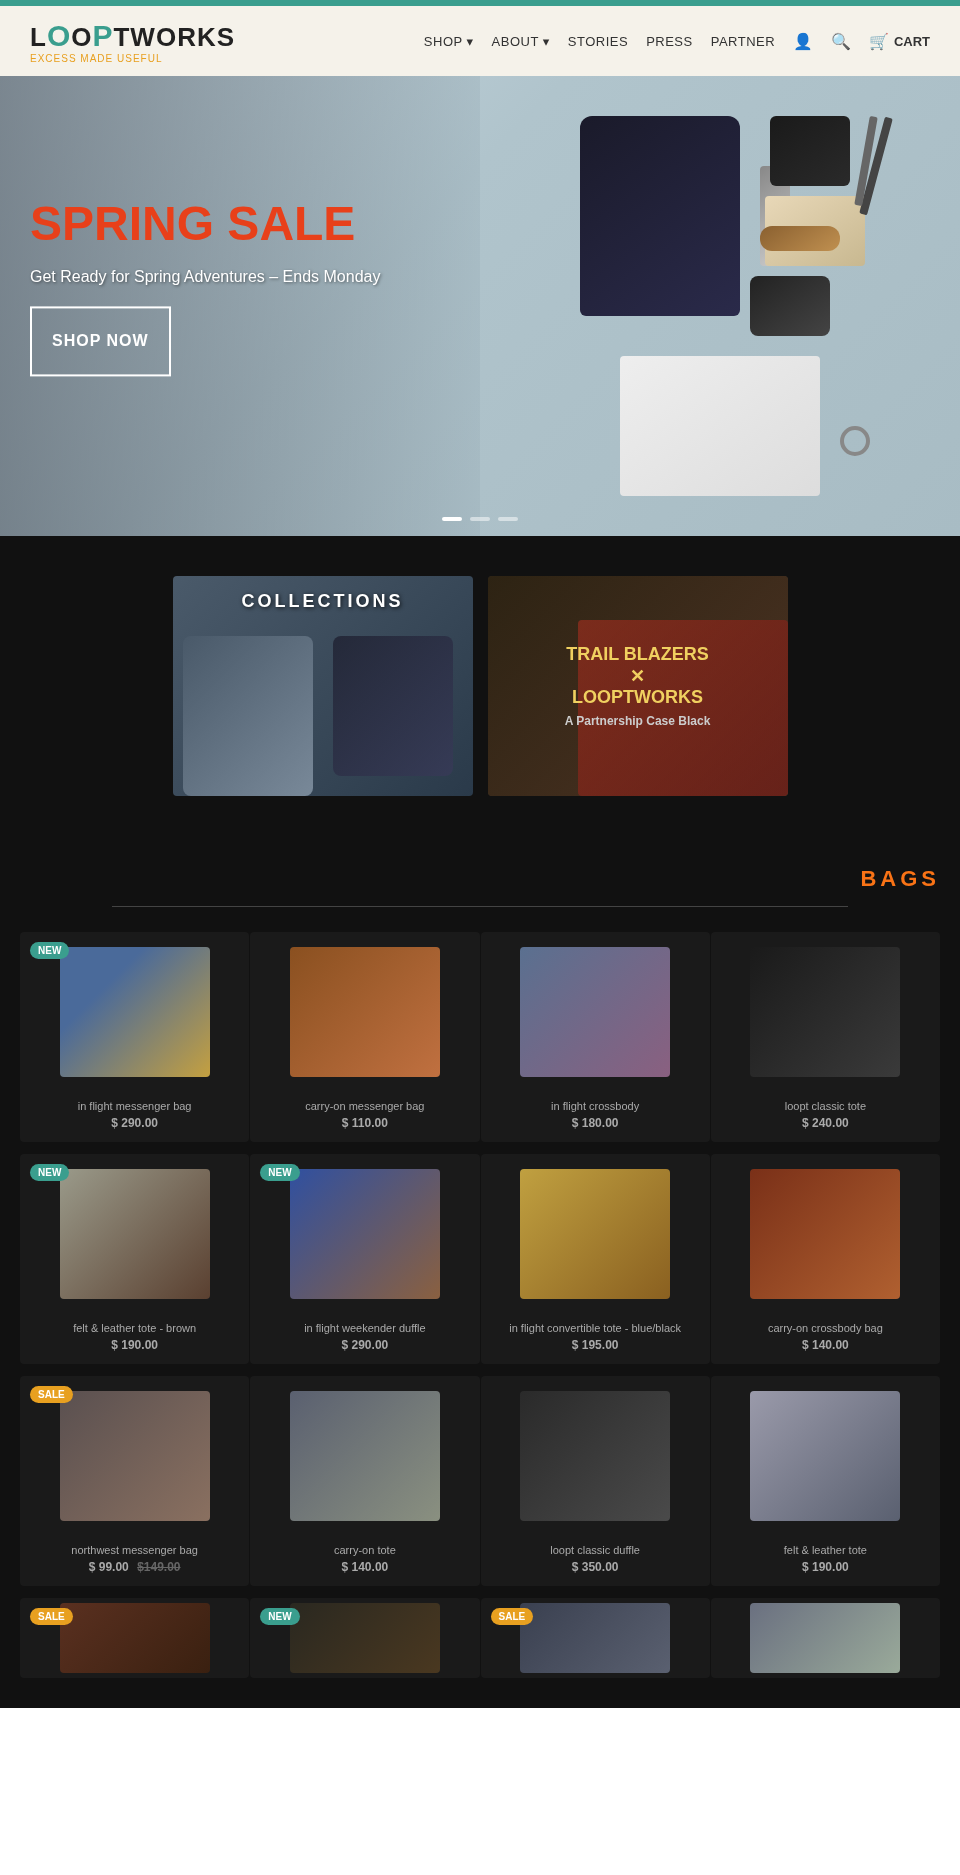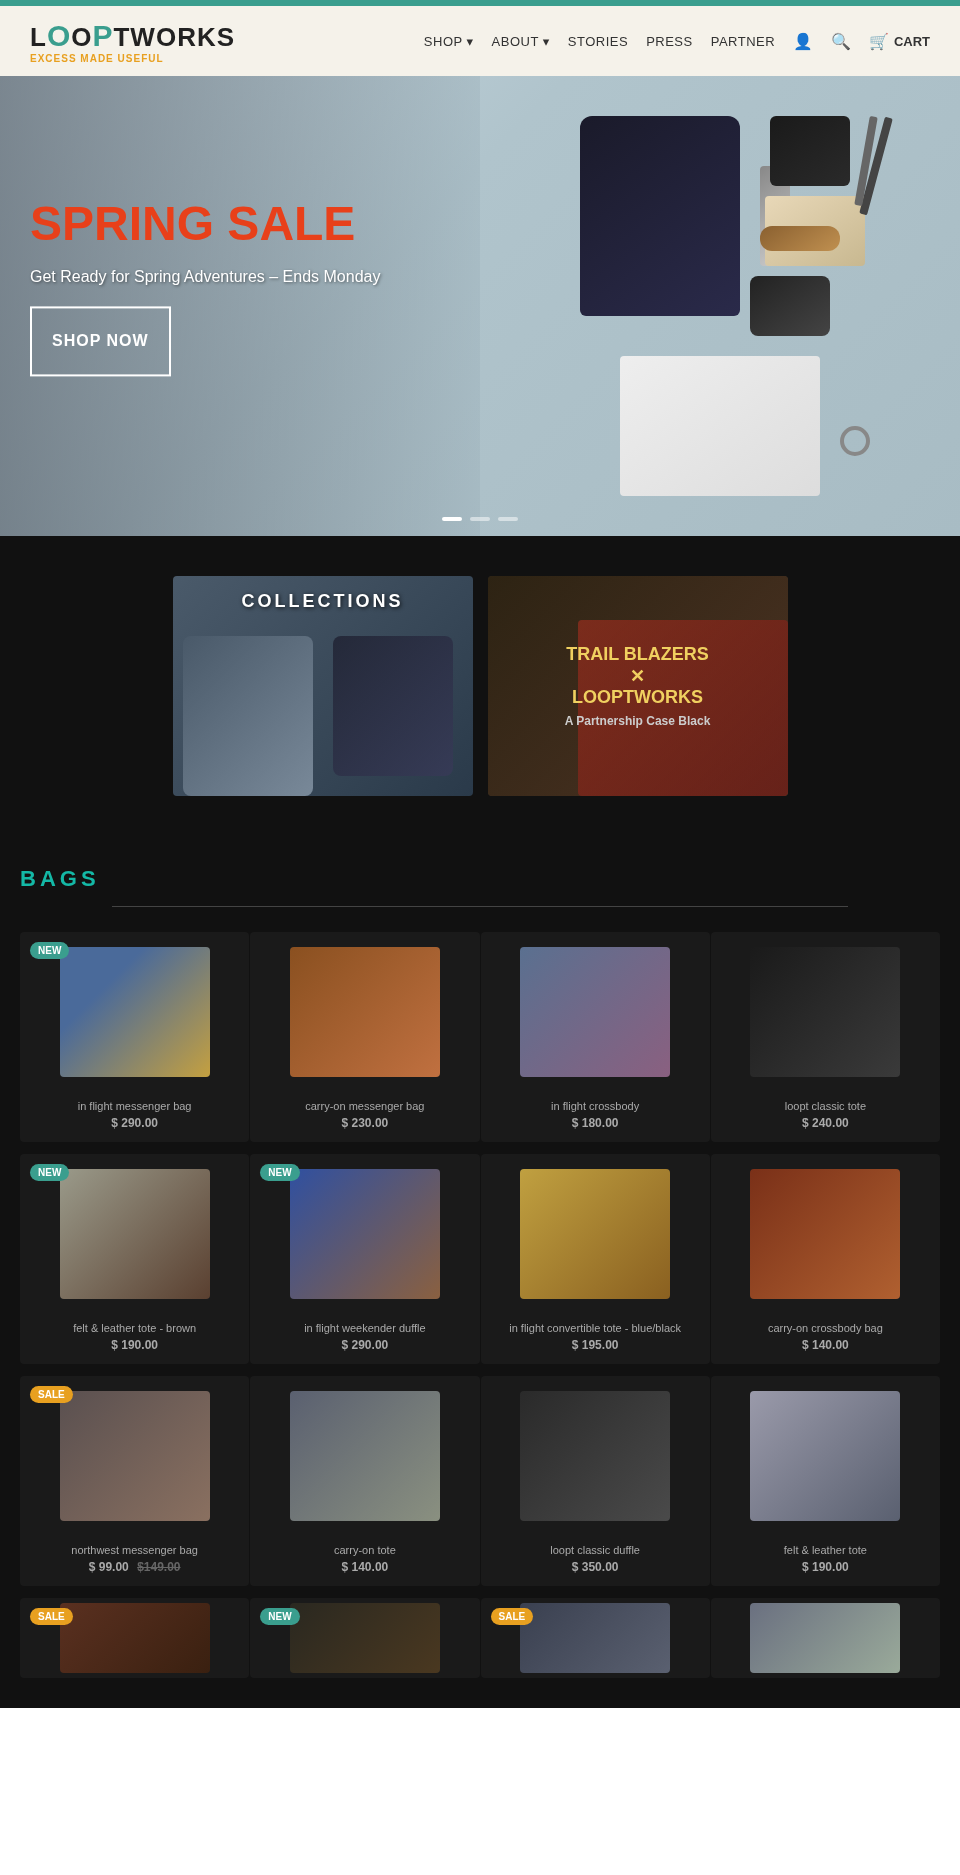--- a/index.html
+++ b/index.html
@@ -30,21 +30,21 @@
       font-weight: bold;
       color: #222;
       letter-spacing: 1px;
     }
     .logo-text span.loop { color: #222; }
     .logo-text span.o1 { color: #3a9e8e; font-size: 30px; }
     .logo-text span.o2 { color: #3a9e8e; font-size: 30px; }
     .logo-tagline {
       color: #e8a020;
       font-size: 10px;
-      font-weight: bold;
+      font-weight: normal;
       letter-spacing: 1px;
       text-transform: uppercase;
     }
     nav {
       display: flex;
       align-items: center;
       gap: 18px;
     }
     .nav-item {
       font-size: 13px;
@@ -216,22 +216,22 @@
       font-size: 12px;
       margin-top: 5px;
     }
 
     
     .bags-section {
       background: #111;
       padding: 30px 20px;
     }
     .section-title {
-      text-align: left;
-      color: #14b8a6;
+      text-align: right;
+      color: #f97316;
       font-size: 22px;
       font-weight: bold;
       letter-spacing: 4px;
       text-transform: uppercase;
       margin-bottom: 14px;
     }
     .section-divider {
       border: none;
       border-top: 1px solid #444;
       margin: 10px auto 25px;
@@ -410,21 +410,21 @@
         <div class="product-name">In Flight Messenger Bag</div>
         <div class="product-price">$ 290.00</div>
       </div>
     </div>
     <div class="product-card">
       <div class="product-image">
         <div class="bag-img bag-2" style="width:150px; height:130px; border-radius:4px; background: linear-gradient(135deg, #8a5020, #c07040);"></div>
       </div>
       <div class="product-info">
         <div class="product-name">Carry-On Messenger Bag</div>
-        <div class="product-price">$ 230.00</div>
+        <div class="product-price">$ 110.00</div>
       </div>
     </div>
     <div class="product-card">
       <div class="product-image">
         <div class="bag-img bag-3" style="width:150px; height:130px; border-radius:4px; background: linear-gradient(135deg, #5a7090, #8a6080);"></div>
       </div>
       <div class="product-info">
         <div class="product-name">In Flight Crossbody</div>
         <div class="product-price">$ 180.00</div>
       </div>

